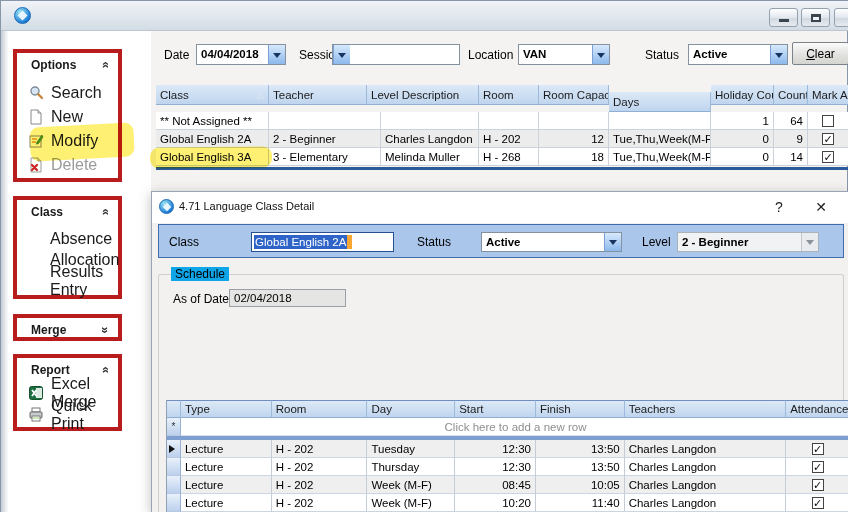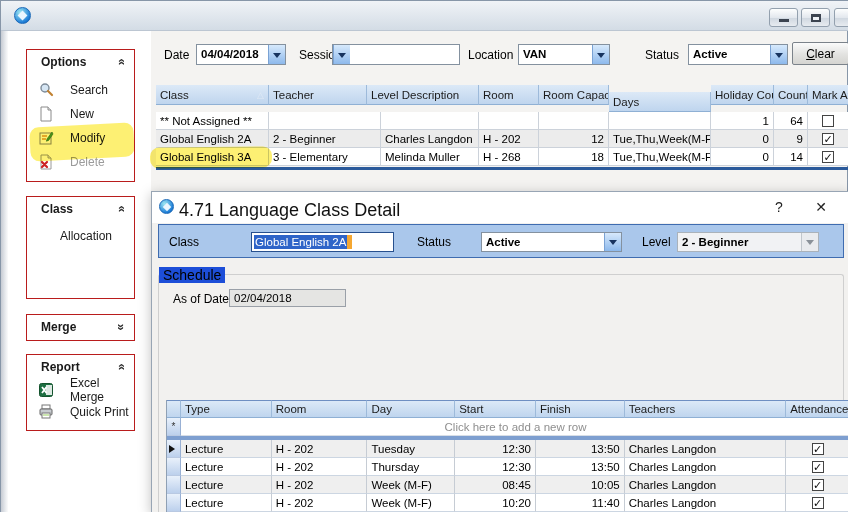--- a/index.html
+++ b/index.html
@@ -19,28 +19,28 @@
               background:#eaf6ff; transform:rotate(45deg); }
   .winbtn { position:absolute; top:7px; width:29px; height:19px; border:1px solid #93a0ae; border-radius:3px;
             background:linear-gradient(#fdfefe,#e3e8ee 50%,#ced6df 50%,#e7ebf0); }
   .winbtn .dash { position:absolute; left:9px; bottom:4px; width:10px; height:3px; background:#3c4450; }
   .winbtn .sq { position:absolute; left:9px; top:5px; width:10px; height:8px; border:2px solid #3c4450; border-top-width:3px; background:#eef2f6; }
 
   
   .win-edge { position:absolute; left:0; top:30px; width:7px; height:482px;
               background:linear-gradient(90deg,#c6cbd3,#eceef1 70%,#fbfbfb); }
   .sidebar { position:absolute; left:7px; top:30px; width:143px; height:482px; background:#ffffff; }
-  .panel { position:absolute; left:25px; width:109px; background:#fff; border:1px solid #b91c1c; }
+  .panel { position:absolute; left:12px; width:109px; background:#fff; border:4px solid #b91c1c; }
   .panel-head { height:24px; display:flex; align-items:center; justify-content:space-between; padding:0 9px 0 14px; }
   .panel-title { font-size:12px; font-weight:bold; color:#1a1a1a; }
   .chev { font-size:12px; color:#333; font-weight:bold; display:inline-block; }
   .chev.up { transform:rotate(-90deg); }
   .chev.down { transform:rotate(90deg); }
   .panel-items { padding:4px 0 6px 0; }
-  .p-item { height:24px; display:flex; align-items:center; gap:16px; padding-left:11px; font-size:12px; color:#1a1a1a; cursor:default; }
+  .p-item { height:24px; display:flex; align-items:center; gap:7px; padding-left:11px; font-size:16px; color:#1a1a1a; cursor:default; }
   .p-item.textonly { height:21px; padding-left:33px; }
   .p-item.disabled { color:#9b9b9b; }
   .p-item svg { flex:0 0 auto; }
 
   
   .flabel { position:absolute; top:47px; font-size:12px; color:#000; }
   .combo { position:absolute; top:43px; height:21px; border:1px solid #84919f; background:#fff; display:flex; }
   .combo .val { flex:1; font-size:11.5px; color:#000; padding:3px 0 0 4px; white-space:nowrap; overflow:hidden;font-weight:bold; }
   .combo .btn { width:17px; border-left:1px solid #7aa2d4;
                 background:linear-gradient(#d7e9fc,#8db9ec); display:flex; align-items:center; justify-content:center; }
@@ -67,33 +67,33 @@
   .cb { width:12px; height:12px; border:1px solid #444; background:#fff; font:11px/11px "DejaVu Sans",sans-serif;
         text-align:center; color:#0a0a0a; }
 
   
   .hl { position:absolute; background:rgba(252,227,0,0.55); border-radius:9px; mix-blend-mode:multiply; z-index:30; pointer-events:none; }
 
   
   .dialog { position:absolute; left:150px; top:190px; width:698px; height:322px; background:#f2f1ef;
             border:1px solid #98a5b4; box-shadow:0 3px 12px rgba(0,0,0,.25); z-index:40; }
   .dlg-titlebar { position:absolute; top:0; left:0; right:0; height:31px; background:#ffffff; }
-  .dlg-title { position:absolute; left:27px; top:8px; font-size:18px; color:#111; }
+  .dlg-title { position:absolute; left:27px; top:8px; font-size:11px; color:#111; }
   .dlg-icon { position:absolute; left:7px; top:7px; width:15px; height:15px; border-radius:50%;
               background:radial-gradient(circle at 35% 30%,#9fe8f2,#1f7fd8 70%,#0a4fa0); border:1px solid #1b6ab8; }
   .dlg-icon::after { content:""; position:absolute; left:3.5px; top:3.5px; width:6px; height:6px; background:#eaf6ff; transform:rotate(45deg); }
   .dlg-sys { position:absolute; top:5px; width:22px; height:21px; font-size:14px; color:#222; text-align:center; line-height:21px; }
   .band { position:absolute; left:6px; top:32px; width:686px; height:34px; background:#aac7eb; border:1px solid #3f6cb0; }
   .band .lab { position:absolute; top:10px; font-size:12px; color:#000; }
   .class-input { position:absolute; left:92px; top:7px; width:143px; height:20px; background:#fff; border:1px solid #27508e;
                  display:flex; align-items:center; padding-left:2px; }
   .sel-text { background:#2e64c8; color:#fff; font-size:11.5px; padding:1px 1px; white-space:nowrap; }
   .caret { width:5px; height:14px; background:#f5a731; }
   .groupbox { position:absolute; left:6px; top:82px; width:686px; height:246px; border:1px solid #cfcfcf; border-radius:3px; border-bottom:none; }
-  .gb-label { position:absolute; left:0; top:-8px; background:#1d4ed8; padding:0 4px; font-size:14px; color:#000; }
+  .gb-label { position:absolute; left:12px; top:-8px; background:#0ea5e9; padding:0 4px; font-size:12px; color:#000; }
   .aod-label { position:absolute; left:14px; top:17px; font-size:12px; color:#000; }
   .aod-field { position:absolute; left:70px; top:14px; width:117px; height:18px; background:#e5e5e3; border:1px solid #9aa0a8;
                font-size:11.5px; color:#000; padding:2px 0 0 4px; }
 
   
   .sched { position:absolute; left:7px; top:125px; width:685px; height:196px; background:#fff;
            border-left:1px solid #8fa0b4; border-right:1px solid #8fa0b4; }
   .sh { height:18px; background:linear-gradient(#dce9f7,#bfd5ee); border-right:1px solid #9dbada; border-bottom:1px solid #8fb0d4;
         border-top:1px solid #6f8fc2; color:#1b1b1b; font-size:11.5px; display:flex; align-items:center; padding:0 4px; white-space:nowrap; overflow:hidden; }
   .sc { height:18px; background:#fff; border-right:1px solid #c6ccd4; border-bottom:1px solid #ccd6e2;
@@ -166,21 +166,27 @@
     </div>
   </div>
 
   <div class="panel" style="top:195px;height:103px;">
     <div class="panel-head">
       <span class="panel-title">Class</span>
       <span class="chev up">»</span>
     </div>
     <div class="panel-items">
       <div class="p-item textonly">
+          <span>Absence</span>
+        </div>
+      <div class="p-item textonly">
           <span>Allocation</span>
+        </div>
+      <div class="p-item textonly">
+          <span>Results Entry</span>
         </div>
     </div>
   </div>
 
   <div class="panel" style="top:313px;height:27px;">
     <div class="panel-head">
       <span class="panel-title">Merge</span>
       <span class="chev down">»</span>
     </div>
   </div>

